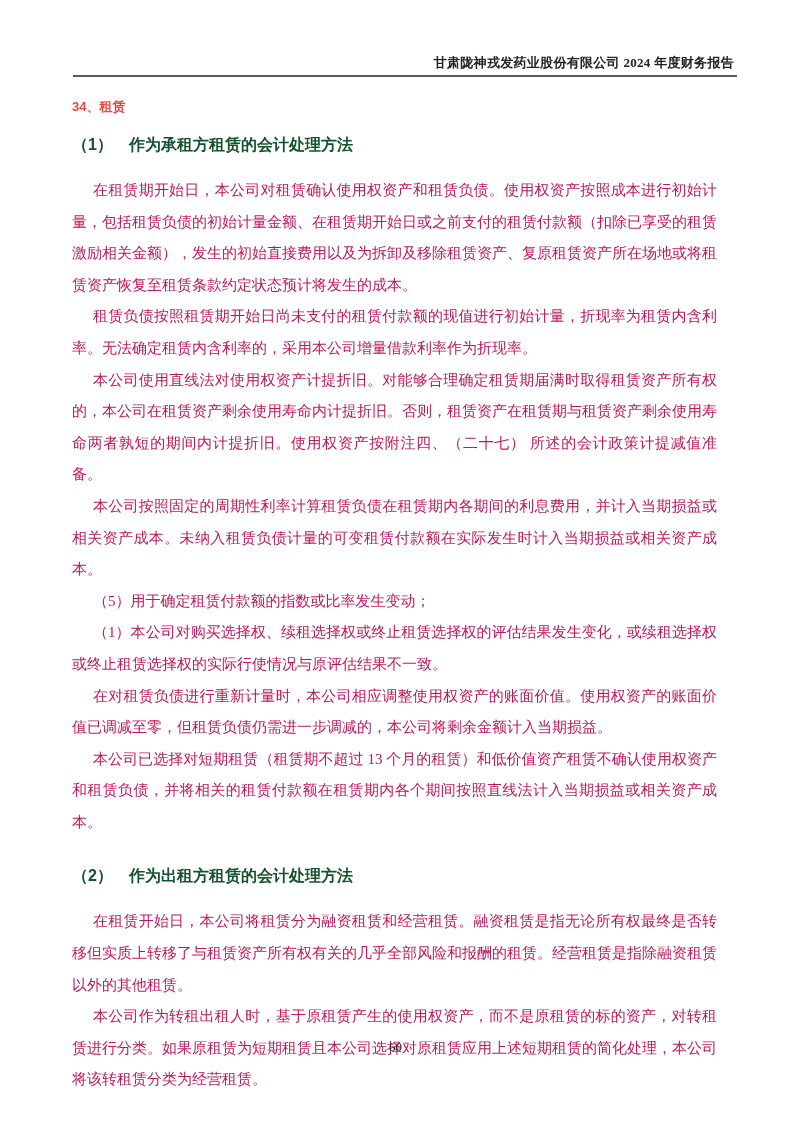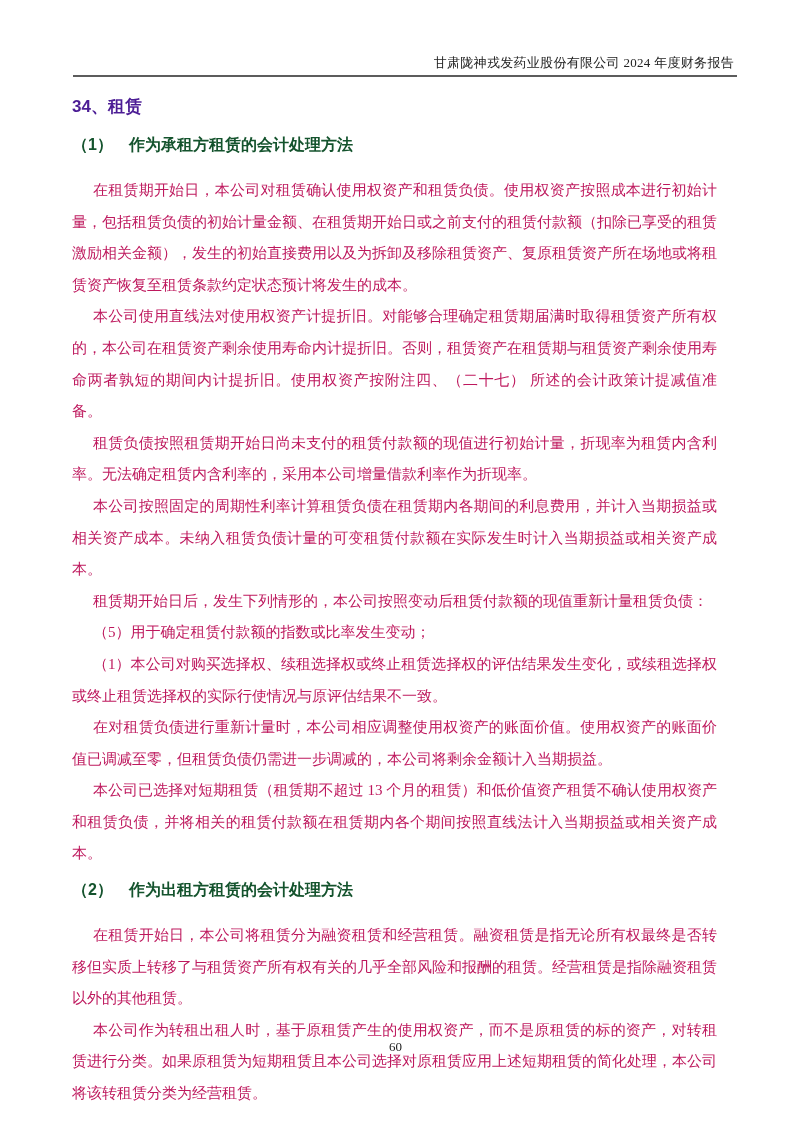--- a/index.html
+++ b/index.html
@@ -17,56 +17,56 @@
     overflow: hidden;
     margin: 0 auto;
   }
   .page-header {
     position: absolute;
     top: 54px;
     left: 73px;
     width: 661px;
     text-align: right;
     font-size: 13px;
-    font-weight: normal;
+    font-weight: bold;
     letter-spacing: 0.3px;
     color: #222222;
   }
   .header-rule {
     position: absolute;
     top: 75px;
     left: 73px;
     width: 664px;
     height: 2px;
     background: #5c5c5c;
   }
   .content {
     position: absolute;
     left: 72px;
     top: 0;
     width: 645px;
   }
   .doc-title {
     margin: 97px 0 0 0;
     font-family: "Liberation Sans", "DejaVu Sans", sans-serif;
-    font-size: 17px;
+    font-size: 13px;
     font-weight: bold;
     line-height: 20px;
-    color: #4c1d95;
+    color: #ef4444;
   }
   .sub-heading {
     margin: 18px 0 20px 0;
     font-family: "Liberation Sans", "DejaVu Sans", sans-serif;
     font-size: 16px;
     font-weight: bold;
     line-height: 20px;
     color: #14532d;
   }
   .sub-heading.second {
-    margin-top: 10px;
+    margin-top: 28px;
   }
   .body-text p {
     margin: 0;
     font-size: 15px;
     line-height: 31.6px;
     text-align: justify;
     text-indent: 21px;
     color: #be185d;
   }
   .page-footer {
@@ -88,24 +88,23 @@
     <span>甘肃陇神戎发药业股份有限公司 2024 年度财务报告</span>
   </div>
   <div class="header-rule"></div>
 
   <div class="content">
     <h1 class="doc-title">34、租赁</h1>
 
     <h2 class="sub-heading">（1）　作为承租方租赁的会计处理方法</h2>
     <div class="body-text">
       <p>在租赁期开始日，本公司对租赁确认使用权资产和租赁负债。使用权资产按照成本进行初始计量，包括租赁负债的初始计量金额、在租赁期开始日或之前支付的租赁付款额（扣除已享受的租赁激励相关金额），发生的初始直接费用以及为拆卸及移除租赁资产、复原租赁资产所在场地或将租赁资产恢复至租赁条款约定状态预计将发生的成本。</p>
+      <p>租赁负债按照租赁期开始日尚未支付的租赁付款额的现值进行初始计量，折现率为租赁内含利率。无法确定租赁内含利率的，采用本公司增量借款利率作为折现率。</p>
       <p>本公司使用直线法对使用权资产计提折旧。对能够合理确定租赁期届满时取得租赁资产所有权的，本公司在租赁资产剩余使用寿命内计提折旧。否则，租赁资产在租赁期与租赁资产剩余使用寿命两者孰短的期间内计提折旧。使用权资产按附注四、（二十七） 所述的会计政策计提减值准备。</p>
-      <p>租赁负债按照租赁期开始日尚未支付的租赁付款额的现值进行初始计量，折现率为租赁内含利率。无法确定租赁内含利率的，采用本公司增量借款利率作为折现率。</p>
       <p>本公司按照固定的周期性利率计算租赁负债在租赁期内各期间的利息费用，并计入当期损益或相关资产成本。未纳入租赁负债计量的可变租赁付款额在实际发生时计入当期损益或相关资产成本。</p>
-      <p>租赁期开始日后，发生下列情形的，本公司按照变动后租赁付款额的现值重新计量租赁负债：</p>
       <p>（5）用于确定租赁付款额的指数或比率发生变动；</p>
       <p>（1）本公司对购买选择权、续租选择权或终止租赁选择权的评估结果发生变化，或续租选择权或终止租赁选择权的实际行使情况与原评估结果不一致。</p>
       <p>在对租赁负债进行重新计量时，本公司相应调整使用权资产的账面价值。使用权资产的账面价值已调减至零，但租赁负债仍需进一步调减的，本公司将剩余金额计入当期损益。</p>
       <p>本公司已选择对短期租赁（租赁期不超过 13 个月的租赁）和低价值资产租赁不确认使用权资产和租赁负债，并将相关的租赁付款额在租赁期内各个期间按照直线法计入当期损益或相关资产成本。</p>
     </div>
 
     <h2 class="sub-heading second">（2）　作为出租方租赁的会计处理方法</h2>
     <div class="body-text">
       <p>在租赁开始日，本公司将租赁分为融资租赁和经营租赁。融资租赁是指无论所有权最终是否转移但实质上转移了与租赁资产所有权有关的几乎全部风险和报酬的租赁。经营租赁是指除融资租赁以外的其他租赁。</p>
       <p>本公司作为转租出租人时，基于原租赁产生的使用权资产，而不是原租赁的标的资产，对转租赁进行分类。如果原租赁为短期租赁且本公司选择对原租赁应用上述短期租赁的简化处理，本公司将该转租赁分类为经营租赁。</p>

